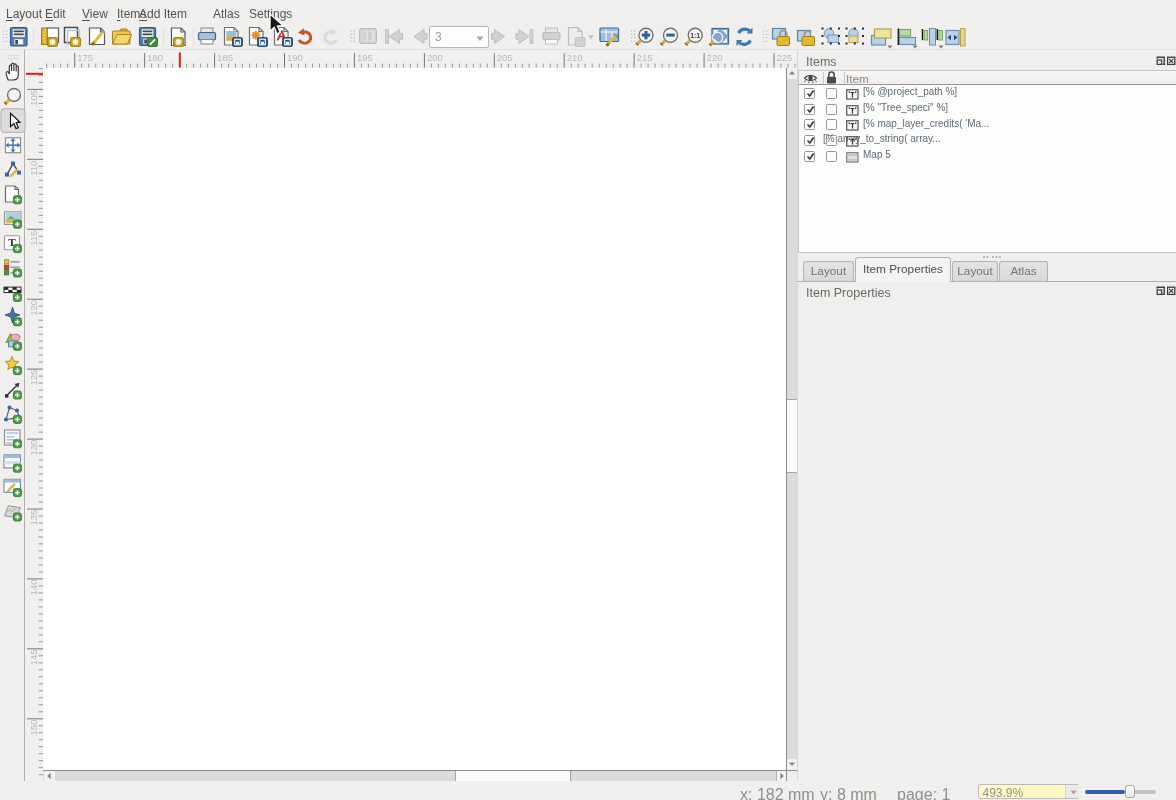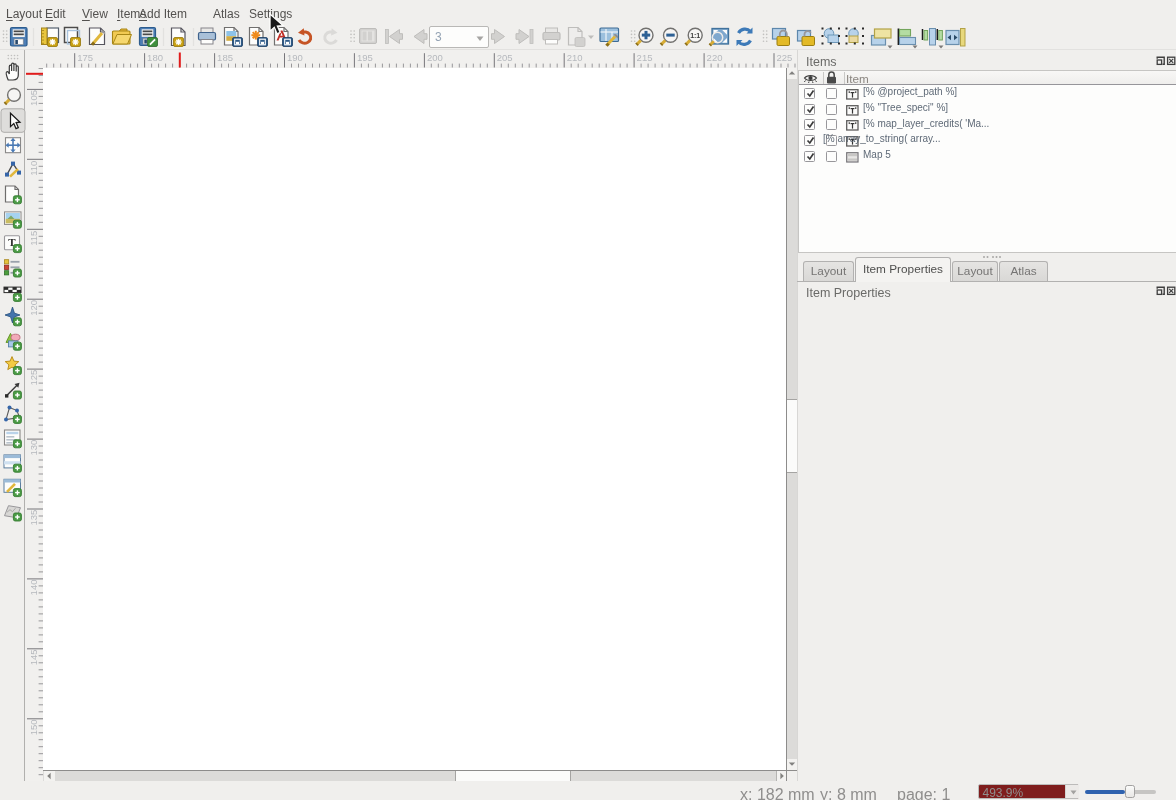--- a/index.html
+++ b/index.html
@@ -741,21 +741,21 @@
     <path d="M1.2 2.8 V1.2 H8.2 V8.2 H6.5" fill="none" stroke="#3e3e3e" stroke-width="1.4"></path>
     <rect x="1.2" y="4" width="4.4" height="4.4" fill="none" stroke="#3e3e3e" stroke-width="1.3"></rect>
     <rect x="11.6" y="1.2" width="7.2" height="7.2" fill="none" stroke="#3e3e3e" stroke-width="1.3"></rect>
     <path d="M13.2 2.8 L17.2 6.8 M17.2 2.8 L13.2 6.8" stroke="#3e3e3e" stroke-width="1.2"></path>
   </svg>
 
 <div class="abs" style="left:0;top:781px;width:1176px;height:19px;background:#f0efed"></div>
 <div class="sbtxt" style="left:740px">x: 182 mm</div>
 <div class="sbtxt" style="left:820px">y: 8 mm</div>
 <div class="sbtxt" style="left:897px">page: 1</div>
-<div class="abs" style="left:977.5px;top:783.5px;width:101px;height:15.5px;background:#7f1d1d;border:1px solid #bcbbba;border-radius:2px">
+<div class="abs" style="left:977.5px;top:783.5px;width:101px;height:15.5px;background:#fef9c3;border:1px solid #bcbbba;border-radius:2px">
   <div class="abs" style="left:4px;top:1px;font-size:12px;color:#908f8e">493.9%</div>
   <div class="abs" style="left:86.5px;top:0;width:14px;height:13.5px;background:#eceae8;border-left:1px solid #d5d4d2">
     <svg style="position:absolute;left:3.5px;top:5px" width="7" height="5" viewBox="0 0 7 5">
         <path d="M0.5 0.5 h6 l-3 4 z" fill="#a3a2a0"></path>
       </svg>
   </div>
 </div>
 
 <div class="abs" style="left:1085px;top:790px;width:40px;height:3.5px;background:#2f62ae;border-radius:2px"></div>
 <div class="abs" style="left:1125px;top:790px;width:31px;height:3.5px;background:#c6c5c3;border-radius:2px"></div>

